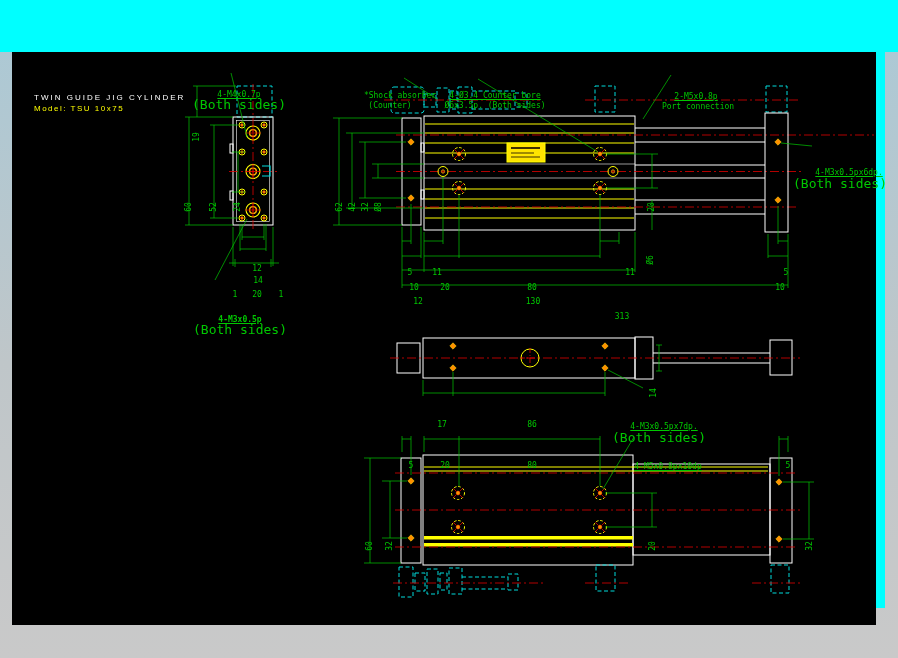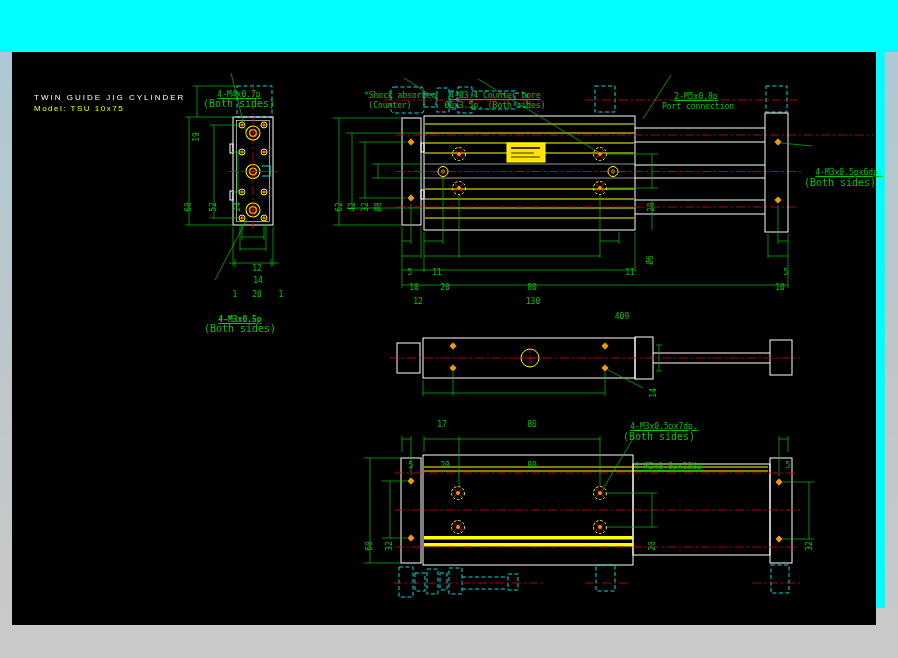--- a/index.html
+++ b/index.html
@@ -7,21 +7,21 @@
   body{background:linear-gradient(180deg,#aac9d6 0%,#bfc6c9 55%,#c9c9c9 100%);}
   #titlebar-band{position:absolute;left:0;top:0;width:898px;height:52px;background:#00ffff;}
   #right-strip{position:absolute;left:876px;top:52px;width:9px;height:556px;background:#00ffff;}
   #canvas{position:absolute;left:12px;top:52px;width:864px;height:573px;background:#000;}
   #geom{position:absolute;left:0;top:0;width:898px;height:658px;pointer-events:none;}
   #anno-layer{position:absolute;left:4px;top:0;width:774px;height:658px;margin-top:36px;}
   .ann{position:absolute;font:8px "DejaVu Sans Mono",monospace;color:#00c800;
        white-space:nowrap;transform:translate(-50%,-50%);line-height:1;}
   .ann.rot{transform:translate(-50%,-50%) rotate(-90deg);}
   .ann.u{text-decoration:underline;}
-  .ann.sz7{font-size:10px;}
+  .ann.sz7{font-size:13px;}
   .title-w{position:absolute;left:30px;top:57px;color:#fff;font:8px "Liberation Sans",sans-serif;
        letter-spacing:2px;white-space:nowrap;}
   .title-y{position:absolute;left:30px;top:68px;color:#ffff00;font:8px "Liberation Sans",sans-serif;
        letter-spacing:1.5px;white-space:nowrap;}
   
   .wl{stroke:#ffffff;fill:none;stroke-width:1;}
   .wlt{stroke:#ffffff;fill:none;stroke-width:.6;}
   .yl{stroke:#ffff00;fill:none;stroke-width:1;}
   .gl{stroke:#00c800;fill:none;stroke-width:.7;}
   .rl{stroke:#e00000;fill:none;stroke-width:.8;stroke-dasharray:9 3 2 3;}
@@ -339,21 +339,21 @@
     <span class="ann" style="left: 782px; top: 237px;">5</span>
     <span class="ann" style="left: 776px; top: 252px;">10</span>
     <span class="ann" style="left: 406px; top: 237px;">5</span>
     <span class="ann" style="left: 433px; top: 237px;">11</span>
     <span class="ann" style="left: 626px; top: 237px;">11</span>
     <span class="ann" style="left: 410px; top: 252px;">10</span>
     <span class="ann" style="left: 441px; top: 252px;">20</span>
     <span class="ann" style="left: 528px; top: 252px;">80</span>
     <span class="ann" style="left: 414px; top: 266px;">12</span>
     <span class="ann" style="left: 529px; top: 266px;">130</span>
-    <span class="ann" style="left: 618px; top: 281px;">409</span>
+    <span class="ann" style="left: 618px; top: 281px;">313</span>
     <span class="ann rot" style="left: 650px; top: 357px;">14</span>
     <span class="ann" style="left: 438px; top: 389px;">17</span>
     <span class="ann" style="left: 528px; top: 389px;">86</span>
     <span class="ann u" style="left: 660px; top: 391px;">4-M3x0.5px7dp.</span>
     <span class="ann sz7" style="left: 655px; top: 401px;">(Both sides)</span>
     <span class="ann" style="left: 407px; top: 430px;">5</span>
     <span class="ann" style="left: 441px; top: 430px;">20</span>
     <span class="ann" style="left: 528px; top: 430px;">80</span>
     <span class="ann u" style="left: 664px; top: 431px;">4-M5x0.8px10dp</span>
     <span class="ann" style="left: 784px; top: 430px;">5</span>

